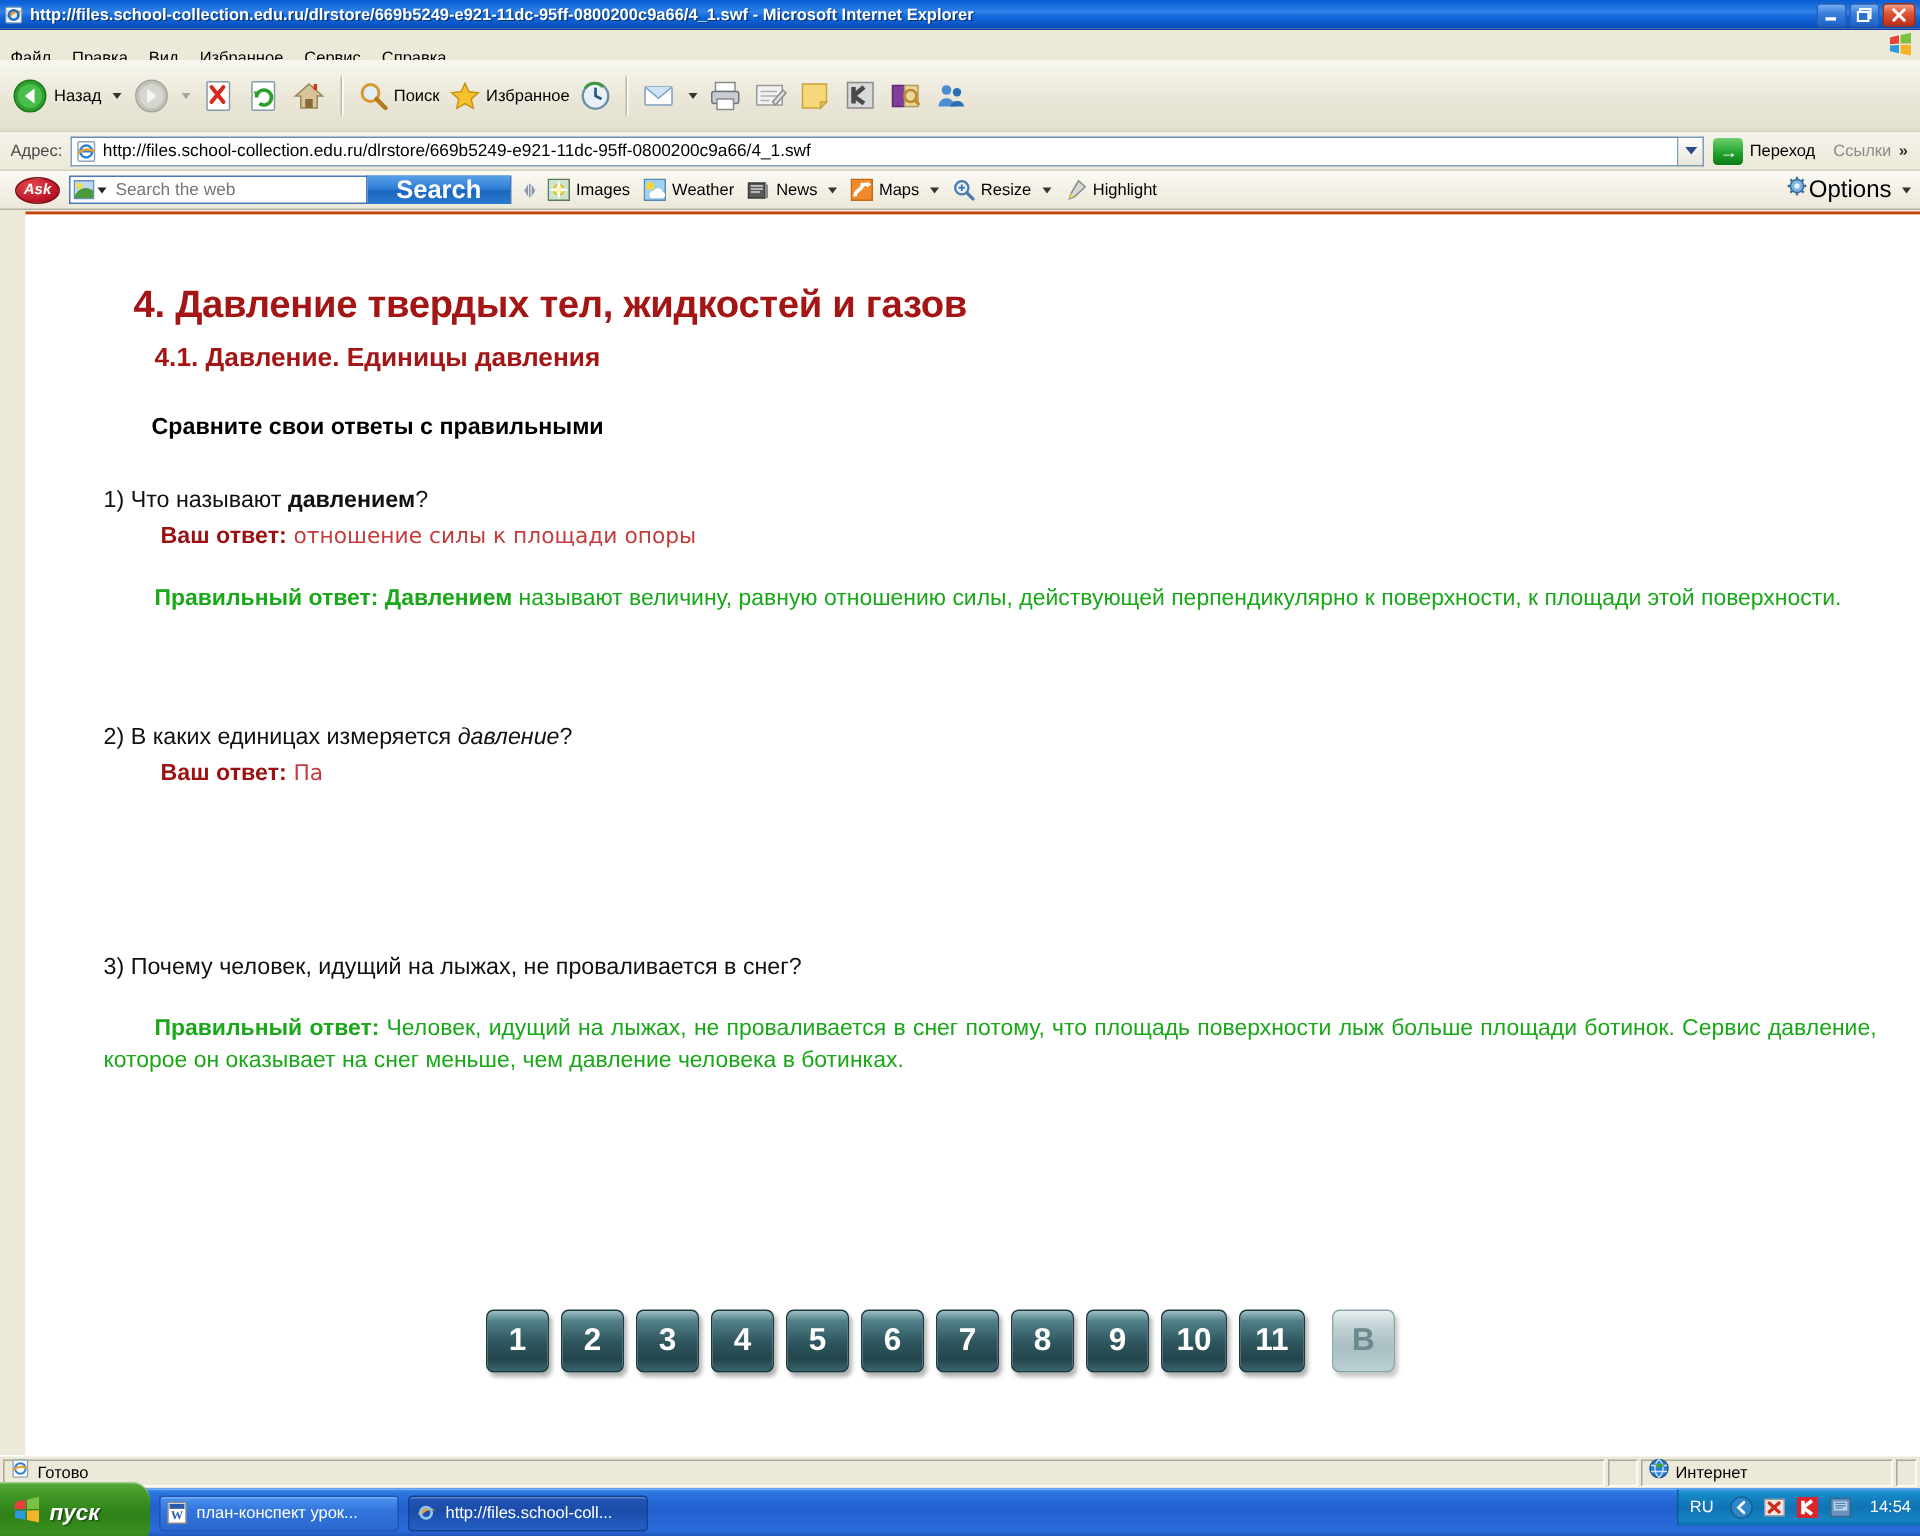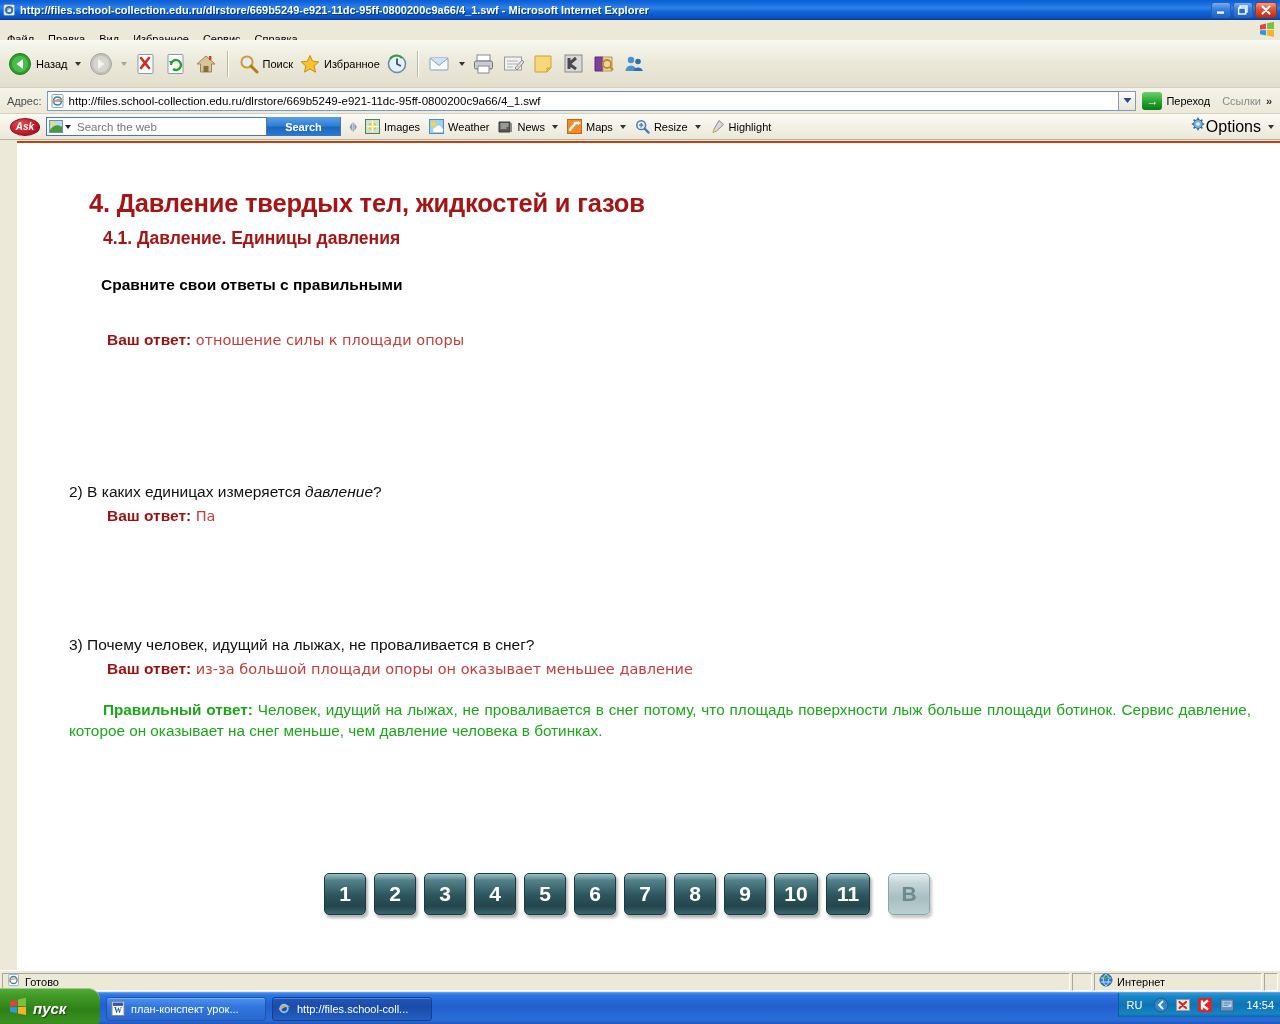--- a/index.html
+++ b/index.html
@@ -141,23 +141,23 @@
     flex: 0 0 auto;
   }
   #ask-search-caret { width: 0; height: 0; border-left: 3px solid transparent;
     border-right: 3px solid transparent; border-top: 4px solid #222; margin-right: 4px; }
   #ask-search-input {
     flex: 1 1 auto; border: none; outline: none; height: 15px;
     font-size: 11.5px; color: #9a9a9a; font-family: "Liberation Sans", sans-serif;
     background: transparent;
   }
   #ask-search-btn {
-    width: 74px; height: 19px; flex: 0 0 auto;
+    width: 96px; height: 19px; flex: 0 0 auto;
     background: linear-gradient(to bottom, #5ba0e8 0%, #2f7fd6 45%, #1b66bd 55%, #2b7cd0 100%);
-    color: #fff; font-size: 11px; font-weight: bold;
+    color: #fff; font-size: 17px; font-weight: bold;
     display: flex; align-items: center; justify-content: center;
     border-left: 1px solid #4a76b8;
   }
   .ask-grip { width: 10px; height: 14px; margin: 0 7px; display: flex; align-items: center; justify-content: center; }
   .ask-item { display: flex; align-items: center; margin-right: 9px; }
   .ask-item .ask-ico { width: 15px; height: 15px; margin-right: 4px; flex: 0 0 auto; }
   .ask-item .ask-lbl { font-size: 11px; color: #000; white-space: nowrap; }
   .ask-caret { width: 0; height: 0; border-left: 3.5px solid transparent;
     border-right: 3.5px solid transparent; border-top: 4px solid #333; margin-left: 7px; }
   #ask-options { position: absolute; right: 6px; display: flex; align-items: center; }
@@ -582,45 +582,48 @@
   </div>
 
   <div id="page">
     <div id="content">
 
       <h1 class="doc-title">4. Давление твердых тел, жидкостей и газов</h1>
       <h2 class="doc-sub">4.1. Давление. Единицы давления</h2>
       <div class="doc-instr">Сравните свои ответы с правильными</div>
 
       <div class="qblock" style="top:182px;">
+        <div class="q-line">
+          <span>1)</span>
+          <span>Что называют </span><b>давлением</b><span>?</span>
+        </div>
         <div class="your-line">
           <span class="your-label">Ваш ответ:</span>
           <span class="your-answer">отношение силы к площади опоры</span>
+        </div>
+        <div class="correct-block">
+          <span class="indent"></span><span class="correct-label">Правильный ответ:</span> <b>Давлением</b><span> называют величину, равную отношению силы, действующей перпендикулярно к поверхности, к площади этой поверхности.</span>
         </div>
       </div>
 
       <div class="qblock" style="top:340px;">
         <div class="q-line">
           <span>2)</span>
           <span>В каких единицах измеряется </span><i>давление</i><span>?</span>
         </div>
         <div class="your-line">
           <span class="your-label">Ваш ответ:</span>
           <span class="your-answer">Па</span>
         </div>
       </div>
 
       <div class="qblock" style="top:493px;">
         <div class="q-line">
           <span>3)</span>
           <span>Почему человек, идущий на лыжах, не проваливается в снег?</span>
-        </div>
-        <div class="your-line">
-          <span class="your-label">Ваш ответ:</span>
-          <span class="your-answer">из-за большой площади опоры он оказывает меньшее давление</span>
         </div>
         <div class="correct-block">
           <span class="indent"></span><span class="correct-label">Правильный ответ:</span> <span>Человек, идущий на лыжах, не проваливается в снег потому, что площадь поверхности лыж больше площади ботинок. Сервис давление, которое он оказывает на снег меньше, чем давление человека в ботинках.</span>
         </div>
       </div>
 
       <div id="navbuttons">
         <span class="numbtn">1</span>
         <span class="numbtn">2</span>
         <span class="numbtn">3</span>

